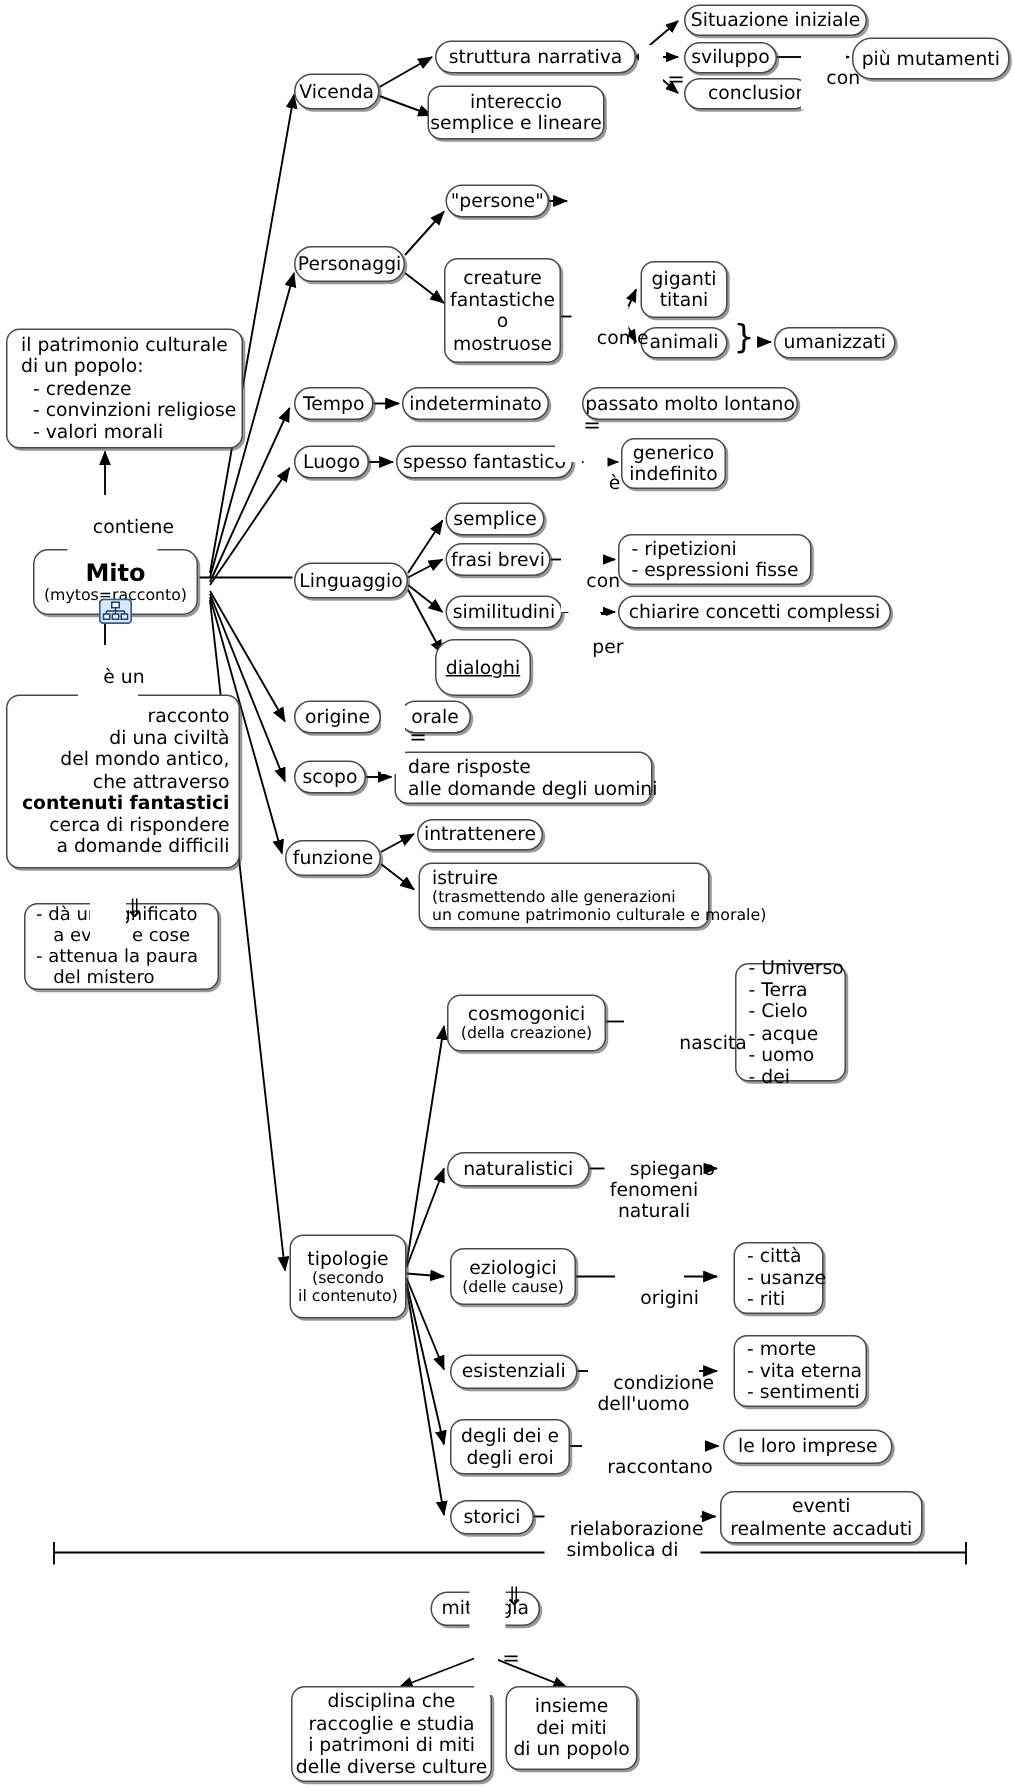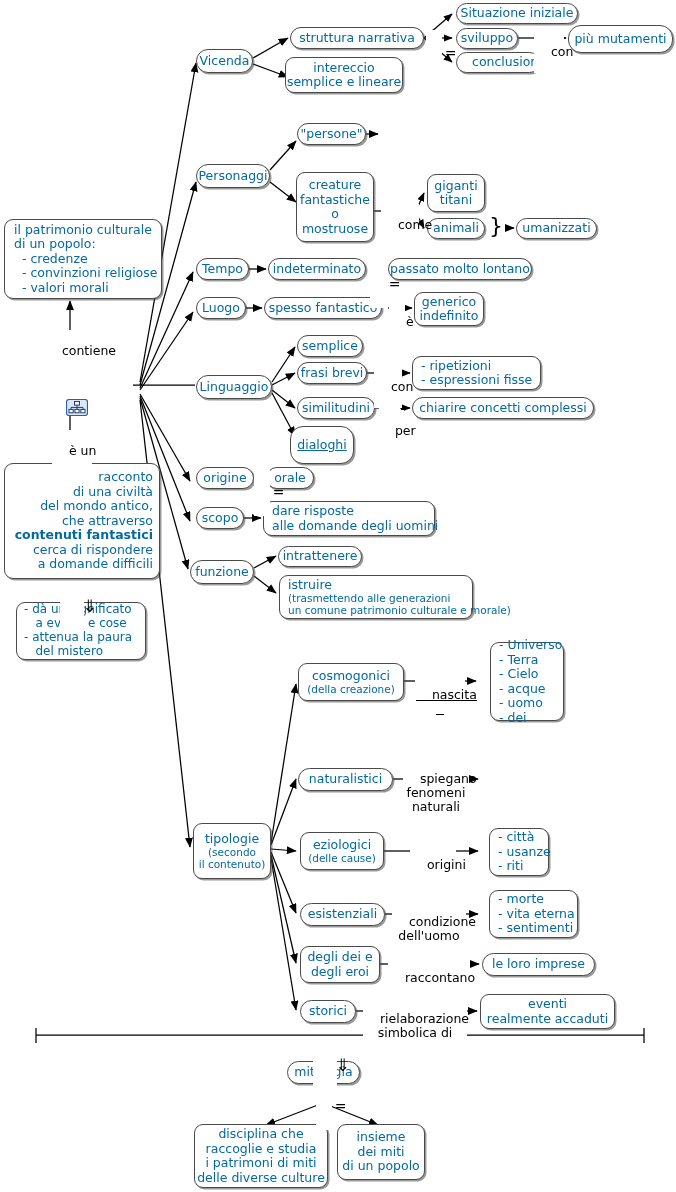--- a/index.html
+++ b/index.html
@@ -17,21 +17,21 @@
     background:#fff;
     border:1.3px solid #4a4a4a;
     border-radius:9px;
     display:flex;
     flex-direction:column;
     justify-content:center;
     align-items:center;
     text-align:center;
     line-height:1.16;
     font-size:12.5px;
-    color:#0369a1;
+    color:#000000;
     padding:2px 6px;
     box-shadow:1.5px 1.5px 0 rgba(70,70,70,.55);
     white-space:pre;
     z-index:3;
   }
   .node.left{align-items:flex-start;text-align:left;}
   .pill{border-radius:13px;}
   .lbl{
     position:absolute;
     font-size:12.5px;
@@ -168,20 +168,24 @@
   </svg>
 
   <div class="node left" style="left:4px;top:219px;width:158px;height:80px;font-size:12.5px;padding-left:9px;">
     <span>il patrimonio culturale
 di un popolo:
   - credenze
   - convinzioni religiose
   - valori morali</span>
   </div>
 
+  <div class="node" style="left:22px;top:366px;width:110px;height:44px;border-radius:10px;">
+    <span class="big">Mito</span>
+    <span class="sml">(mytos=racconto)</span>
+  </div>
   <svg class="mito-icon" viewBox="0 0 22 17" style="left:66px;top:399px;">
     <rect x="0.5" y="0.5" width="21" height="16" rx="2.5" fill="#dce8f7" stroke="#2b5fa8" stroke-width="1.2"></rect>
     <rect x="8.5" y="2.5" width="5" height="3.6" fill="#fff" stroke="#1b3f77" stroke-width="1"></rect>
     <path d="M11 6.3 L11 8.4 M5 8.4 L17 8.4 M5 8.4 L5 10.4 M11 8.4 L11 10.4 M17 8.4 L17 10.4" stroke="#1b3f77" stroke-width="1" fill="none"></path>
     <rect x="3" y="10.4" width="4.2" height="3.4" fill="#fff" stroke="#1b3f77" stroke-width="1"></rect>
     <rect x="8.9" y="10.4" width="4.2" height="3.4" fill="#fff" stroke="#1b3f77" stroke-width="1"></rect>
     <rect x="14.8" y="10.4" width="4.2" height="3.4" fill="#fff" stroke="#1b3f77" stroke-width="1"></rect>
   </svg>
 
   <div class="node left" style="left:4px;top:463px;width:156px;height:116px;padding-left:9px;align-items:flex-end;">
@@ -422,21 +426,21 @@
   <div class="lbl" style="left:374px;top:366px;width:26px;">
     <span>con</span>
   </div>
   <div class="lbl" style="left:378px;top:410px;width:24px;">
     <span>per</span>
   </div>
   <div class="lbl eq" style="left:254px;top:469px;width:14px;">
     <span>=</span>
   </div>
 
-  <div class="lbl" style="left:415px;top:674px;width:48px;text-decoration:underline;">
+  <div class="lbl" style="left:436px;top:674px;width:48px;">
     <span>nascita</span>
   </div>
   <div class="lbl" style="left:403px;top:758px;width:64px;">
     <span>spiegano
 fenomeni
 naturali</span>
   </div>
   <div class="lbl" style="left:410px;top:844px;width:44px;">
     <span>origini</span>
   </div>

